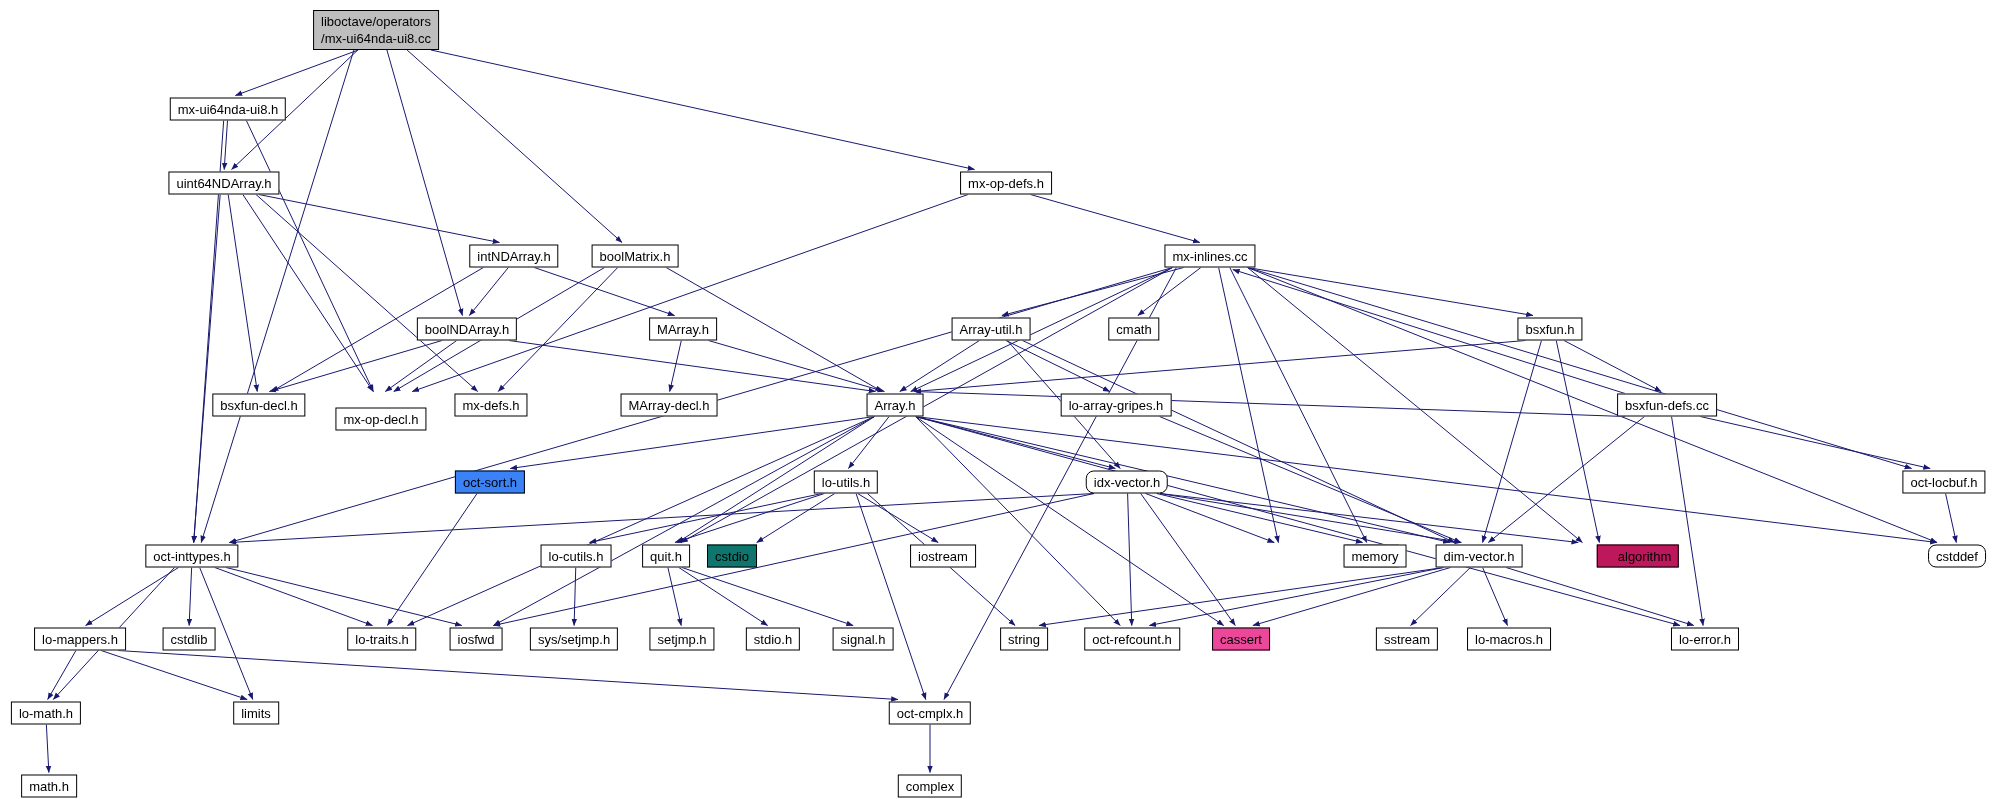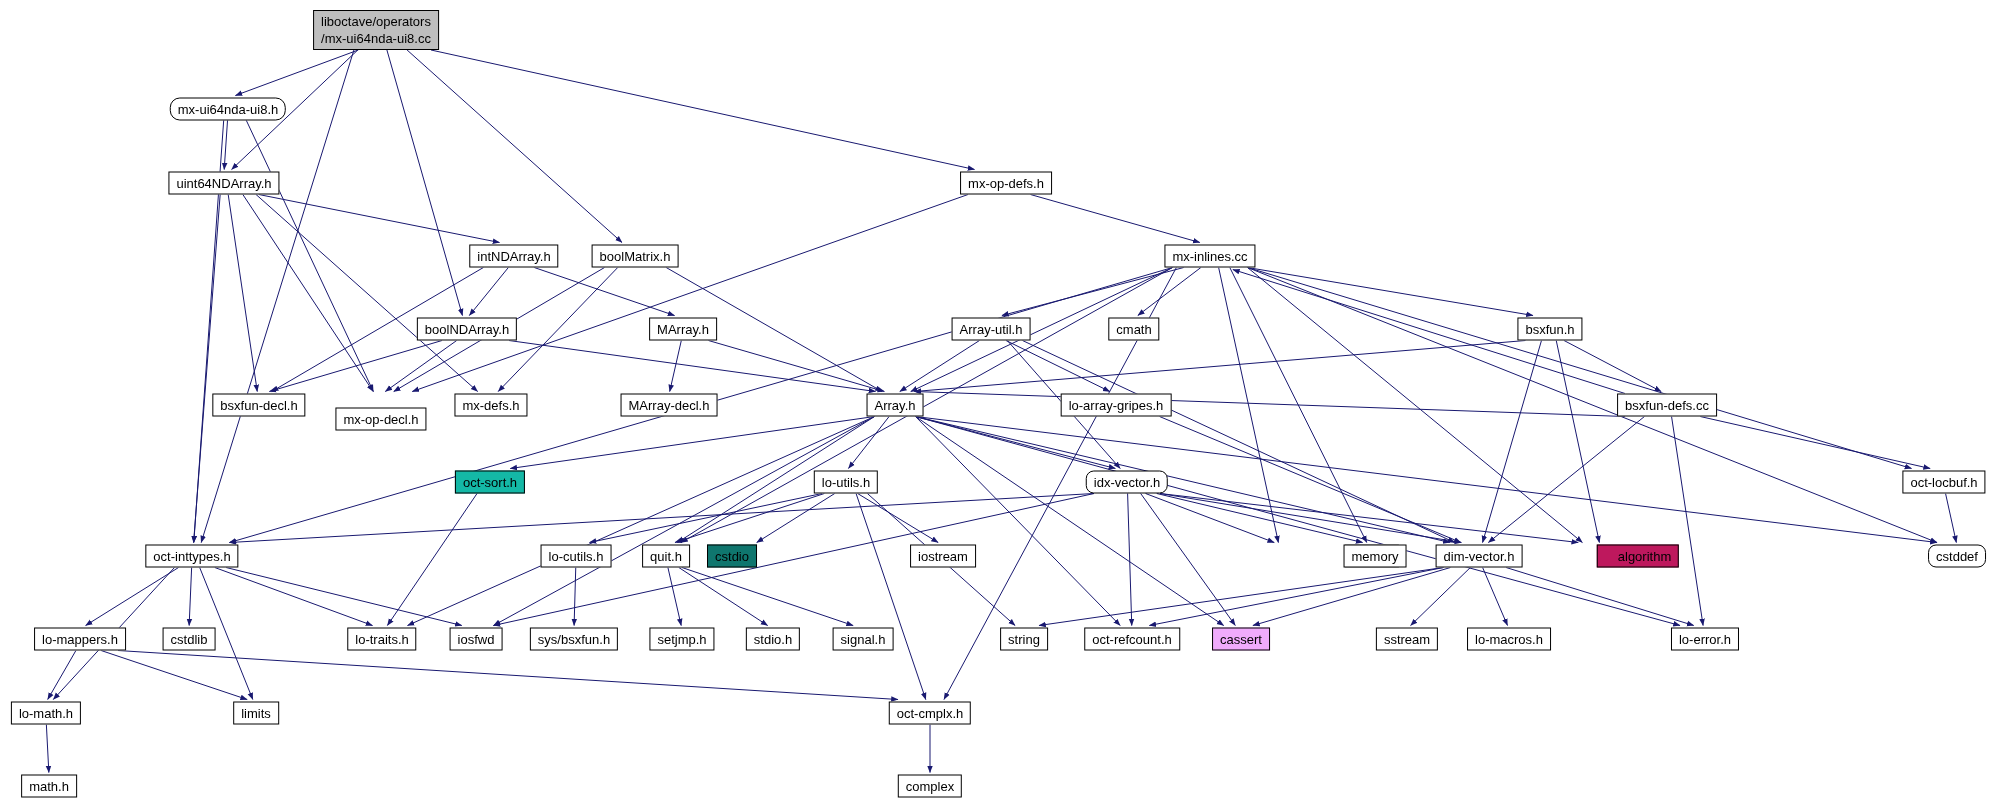--- a/index.html
+++ b/index.html
@@ -149,63 +149,63 @@
       <path d="M178.56,567.5 L85.6,625.5" fill="none" stroke="#191970" stroke-width="1" marker-end="url(#arrowhead)"></path>
       <path d="M75.92,650.5 L47.7,699.5" fill="none" stroke="#191970" stroke-width="1" marker-end="url(#arrowhead)"></path>
       <path d="M101.12,650.5 L247.2,699.5" fill="none" stroke="#191970" stroke-width="1" marker-end="url(#arrowhead)"></path>
       <path d="M118,650.5 L898,699.5" fill="none" stroke="#191970" stroke-width="1" marker-end="url(#arrowhead)"></path>
       <path d="M46.36,724.5 L48.85,772.5" fill="none" stroke="#191970" stroke-width="1" marker-end="url(#arrowhead)"></path>
       <path d="M930,724.5 L930,772.5" fill="none" stroke="#191970" stroke-width="1" marker-end="url(#arrowhead)"></path>
     </svg>
   <div id="node-layer">
       <div class="node root" style="left: 376px; top: 30px; border-color: rgb(0, 0, 0); background: rgb(190, 190, 190);">liboctave/operators
 /mx-ui64nda-ui8.cc</div>
-      <div class="node" style="left: 228px; top: 109px; border-color: rgb(0, 0, 0); background: rgb(255, 255, 255); border-radius: 10px;">mx-ui64nda-ui8.h</div>
+      <div class="node" style="left: 228px; top: 109px; border-color: rgb(0, 0, 0); background: rgb(255, 255, 255);">mx-ui64nda-ui8.h</div>
       <div class="node" style="left: 224px; top: 183px; border-color: rgb(0, 0, 0); background: rgb(255, 255, 255);">uint64NDArray.h</div>
       <div class="node" style="left: 1006px; top: 183px; border-color: rgb(0, 0, 0); background: rgb(255, 255, 255);">mx-op-defs.h</div>
       <div class="node" style="left: 514px; top: 256px; border-color: rgb(0, 0, 0); background: rgb(255, 255, 255);">intNDArray.h</div>
       <div class="node" style="left: 635px; top: 256px; border-color: rgb(0, 0, 0); background: rgb(255, 255, 255);">boolMatrix.h</div>
       <div class="node" style="left: 1210px; top: 256px; border-color: rgb(0, 0, 0); background: rgb(255, 255, 255);">mx-inlines.cc</div>
       <div class="node" style="left: 467px; top: 329px; border-color: rgb(0, 0, 0); background: rgb(255, 255, 255);">boolNDArray.h</div>
       <div class="node" style="left: 683px; top: 329px; border-color: rgb(0, 0, 0); background: rgb(255, 255, 255);">MArray.h</div>
       <div class="node" style="left: 991px; top: 329px; border-color: rgb(0, 0, 0); background: rgb(255, 255, 255);">Array-util.h</div>
       <div class="node" style="left: 1134px; top: 329px; border-color: rgb(0, 0, 0); background: rgb(255, 255, 255);">cmath</div>
       <div class="node" style="left: 1550px; top: 329px; border-color: rgb(0, 0, 0); background: rgb(255, 255, 255);">bsxfun.h</div>
       <div class="node" style="left: 259px; top: 405px; border-color: rgb(0, 0, 0); background: rgb(255, 255, 255);">bsxfun-decl.h</div>
       <div class="node" style="left: 381px; top: 419px; border-color: rgb(0, 0, 0); background: rgb(255, 255, 255);">mx-op-decl.h</div>
       <div class="node" style="left: 491px; top: 405px; border-color: rgb(0, 0, 0); background: rgb(255, 255, 255);">mx-defs.h</div>
       <div class="node" style="left: 669px; top: 405px; border-color: rgb(0, 0, 0); background: rgb(255, 255, 255);">MArray-decl.h</div>
       <div class="node" style="left: 895px; top: 405px; border-color: rgb(0, 0, 0); background: rgb(255, 255, 255);">Array.h</div>
       <div class="node" style="left: 1116px; top: 405px; border-color: rgb(0, 0, 0); background: rgb(255, 255, 255);">lo-array-gripes.h</div>
       <div class="node" style="left: 1667px; top: 405px; border-color: rgb(0, 0, 0); background: rgb(255, 255, 255);">bsxfun-defs.cc</div>
-      <div class="node" style="left: 490px; top: 482px; border-color: rgb(0, 0, 0); background: #14b8a6; text-align: right;">oct-sort.h</div>
+      <div class="node" style="left: 490px; top: 482px; border-color: rgb(0, 0, 0); background: #3b82f6; text-align: right;">oct-sort.h</div>
       <div class="node" style="left: 846px; top: 482px; border-color: rgb(0, 0, 0); background: rgb(255, 255, 255);">lo-utils.h</div>
       <div class="node" style="left: 1127px; top: 482px; border-color: rgb(0, 0, 0); background: rgb(255, 255, 255); border-radius: 8px;">idx-vector.h</div>
       <div class="node" style="left: 1944px; top: 482px; border-color: rgb(0, 0, 0); background: rgb(255, 255, 255);">oct-locbuf.h</div>
       <div class="node" style="left: 192px; top: 556px; border-color: rgb(0, 0, 0); background: rgb(255, 255, 255);">oct-inttypes.h</div>
       <div class="node" style="left: 576px; top: 556px; border-color: rgb(0, 0, 0); background: rgb(255, 255, 255);">lo-cutils.h</div>
       <div class="node" style="left: 666px; top: 556px; border-color: rgb(0, 0, 0); background: rgb(255, 255, 255);">quit.h</div>
       <div class="node" style="left: 732px; top: 556px; border-color: rgb(0, 0, 0); background: #0f766e;">cstdio</div>
       <div class="node" style="left: 943px; top: 556px; border-color: rgb(0, 0, 0); background: rgb(255, 255, 255);">iostream</div>
       <div class="node" style="left: 1350px; top: 556px; border-color: rgb(0, 0, 0); background: rgb(255, 255, 255); margin-left: 22px;">cstring</div>
       <div class="node" style="left: 1375px; top: 556px; border-color: rgb(0, 0, 0); background: rgb(255, 255, 255);">memory</div>
       <div class="node" style="left: 1479px; top: 556px; border-color: rgb(0, 0, 0); background: rgb(255, 255, 255);">dim-vector.h</div>
       <div class="node" style="left: 1638px; top: 556px; border-color: rgb(0, 0, 0); background: #be185d; padding-left: 20px;">algorithm</div>
       <div class="node" style="left: 1957px; top: 556px; border-color: rgb(0, 0, 0); background: rgb(255, 255, 255); border-radius: 8px;">cstddef</div>
       <div class="node" style="left: 80px; top: 639px; border-color: rgb(0, 0, 0); background: rgb(255, 255, 255);">lo-mappers.h</div>
       <div class="node" style="left: 189px; top: 639px; border-color: rgb(0, 0, 0); background: rgb(255, 255, 255);">cstdlib</div>
       <div class="node" style="left: 382px; top: 639px; border-color: rgb(0, 0, 0); background: rgb(255, 255, 255);">lo-traits.h</div>
       <div class="node" style="left: 476px; top: 639px; border-color: rgb(0, 0, 0); background: rgb(255, 255, 255);">iosfwd</div>
-      <div class="node" style="left: 574px; top: 639px; border-color: rgb(0, 0, 0); background: rgb(255, 255, 255);">sys/bsxfun.h</div>
+      <div class="node" style="left: 574px; top: 639px; border-color: rgb(0, 0, 0); background: rgb(255, 255, 255);">sys/setjmp.h</div>
       <div class="node" style="left: 682px; top: 639px; border-color: rgb(0, 0, 0); background: rgb(255, 255, 255);">setjmp.h</div>
       <div class="node" style="left: 773px; top: 639px; border-color: rgb(0, 0, 0); background: rgb(255, 255, 255);">stdio.h</div>
       <div class="node" style="left: 863px; top: 639px; border-color: rgb(0, 0, 0); background: rgb(255, 255, 255);">signal.h</div>
       <div class="node" style="left: 1024px; top: 639px; border-color: rgb(0, 0, 0); background: rgb(255, 255, 255);">string</div>
       <div class="node" style="left: 1132px; top: 639px; border-color: rgb(0, 0, 0); background: rgb(255, 255, 255);">oct-refcount.h</div>
-      <div class="node" style="left: 1241px; top: 639px; border-color: rgb(0, 0, 0); background: #f0abfc;">cassert</div>
+      <div class="node" style="left: 1241px; top: 639px; border-color: rgb(0, 0, 0); background: #ec4899;">cassert</div>
       <div class="node" style="left: 1407px; top: 639px; border-color: rgb(0, 0, 0); background: rgb(255, 255, 255);">sstream</div>
       <div class="node" style="left: 1509px; top: 639px; border-color: rgb(0, 0, 0); background: rgb(255, 255, 255);">lo-macros.h</div>
       <div class="node" style="left: 1705px; top: 639px; border-color: rgb(0, 0, 0); background: rgb(255, 255, 255);">lo-error.h</div>
       <div class="node" style="left: 46px; top: 713px; border-color: rgb(0, 0, 0); background: rgb(255, 255, 255);">lo-math.h</div>
       <div class="node" style="left: 256px; top: 713px; border-color: rgb(0, 0, 0); background: rgb(255, 255, 255);">limits</div>
       <div class="node" style="left: 930px; top: 713px; border-color: rgb(0, 0, 0); background: rgb(255, 255, 255);">oct-cmplx.h</div>
       <div class="node" style="left: 49px; top: 786px; border-color: rgb(0, 0, 0); background: rgb(255, 255, 255);">math.h</div>
       <div class="node" style="left: 930px; top: 786px; border-color: rgb(0, 0, 0); background: rgb(255, 255, 255);">complex</div>
     </div>
 </div>

